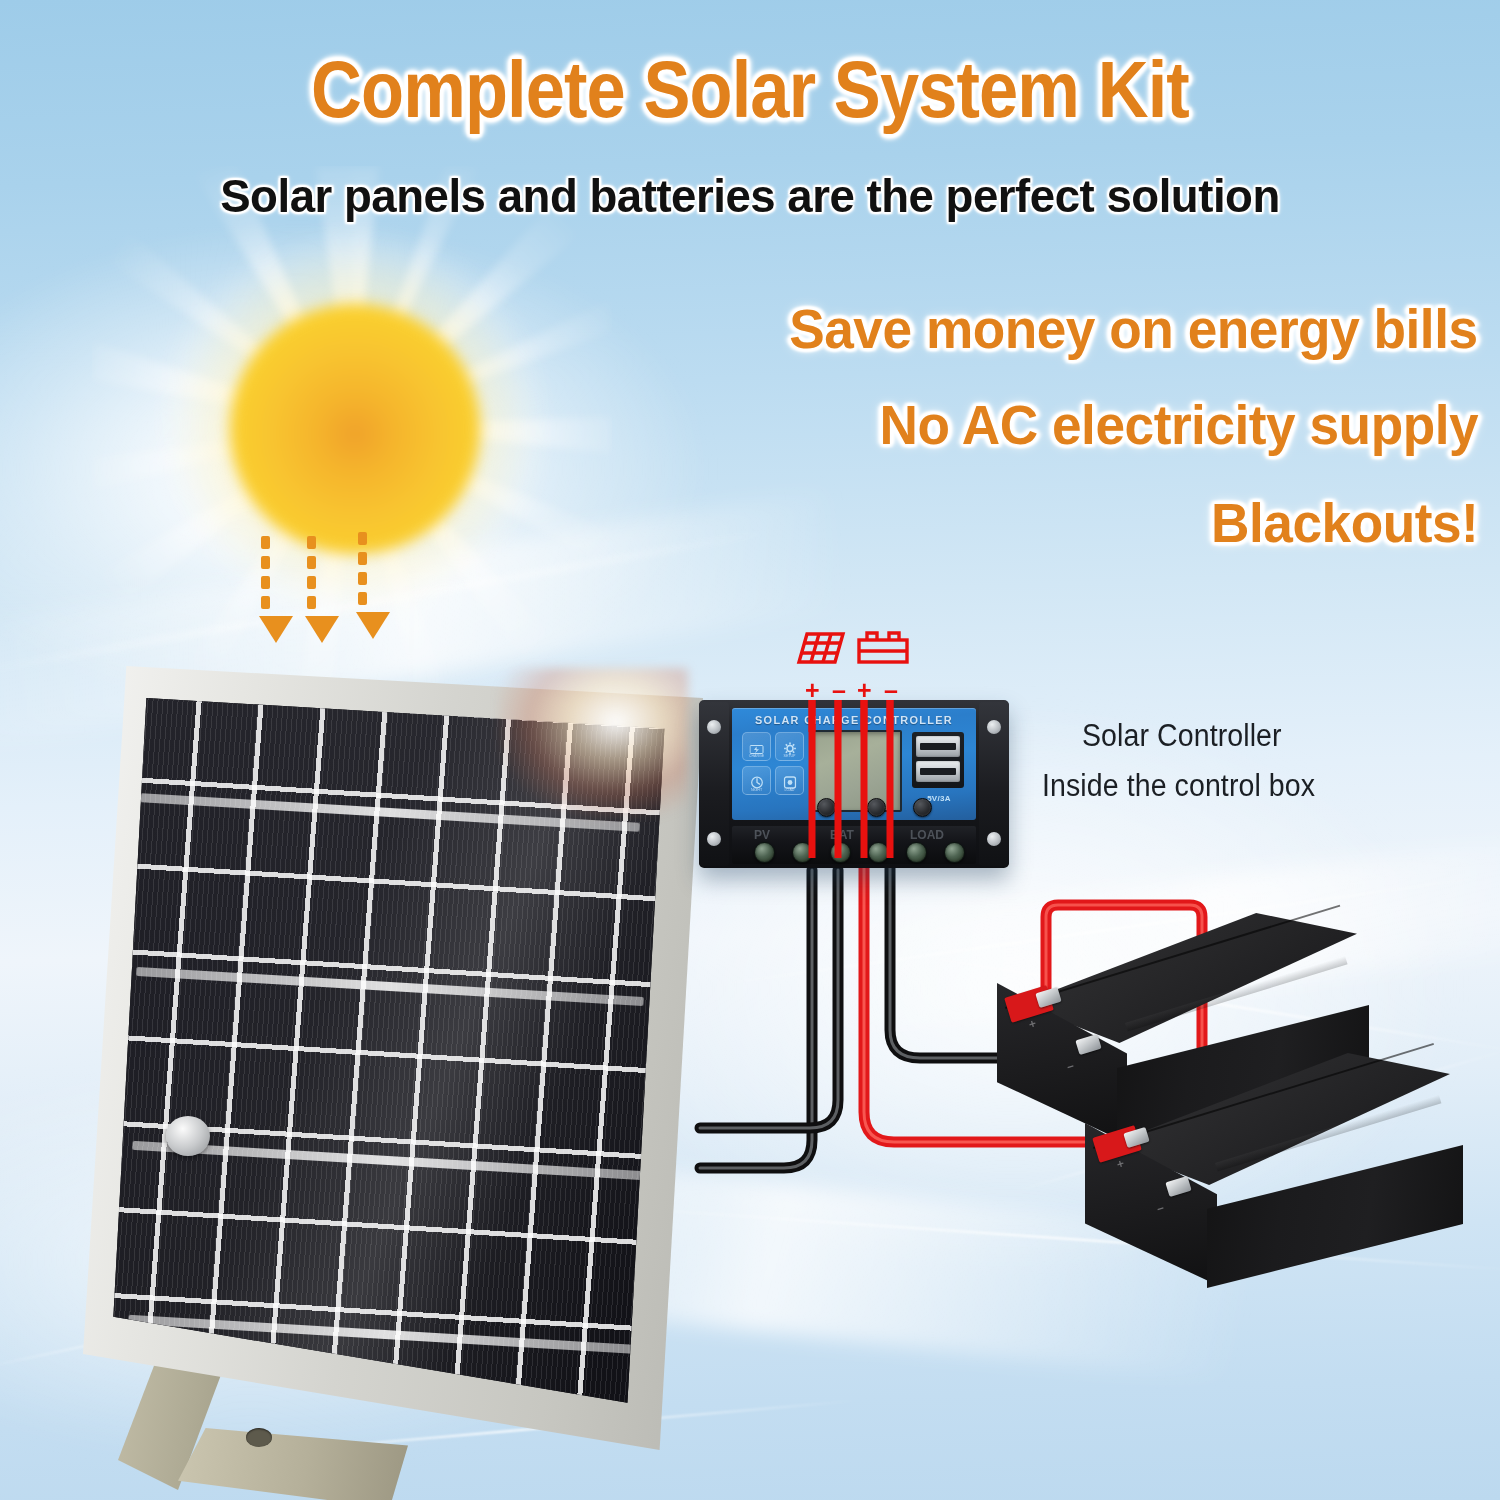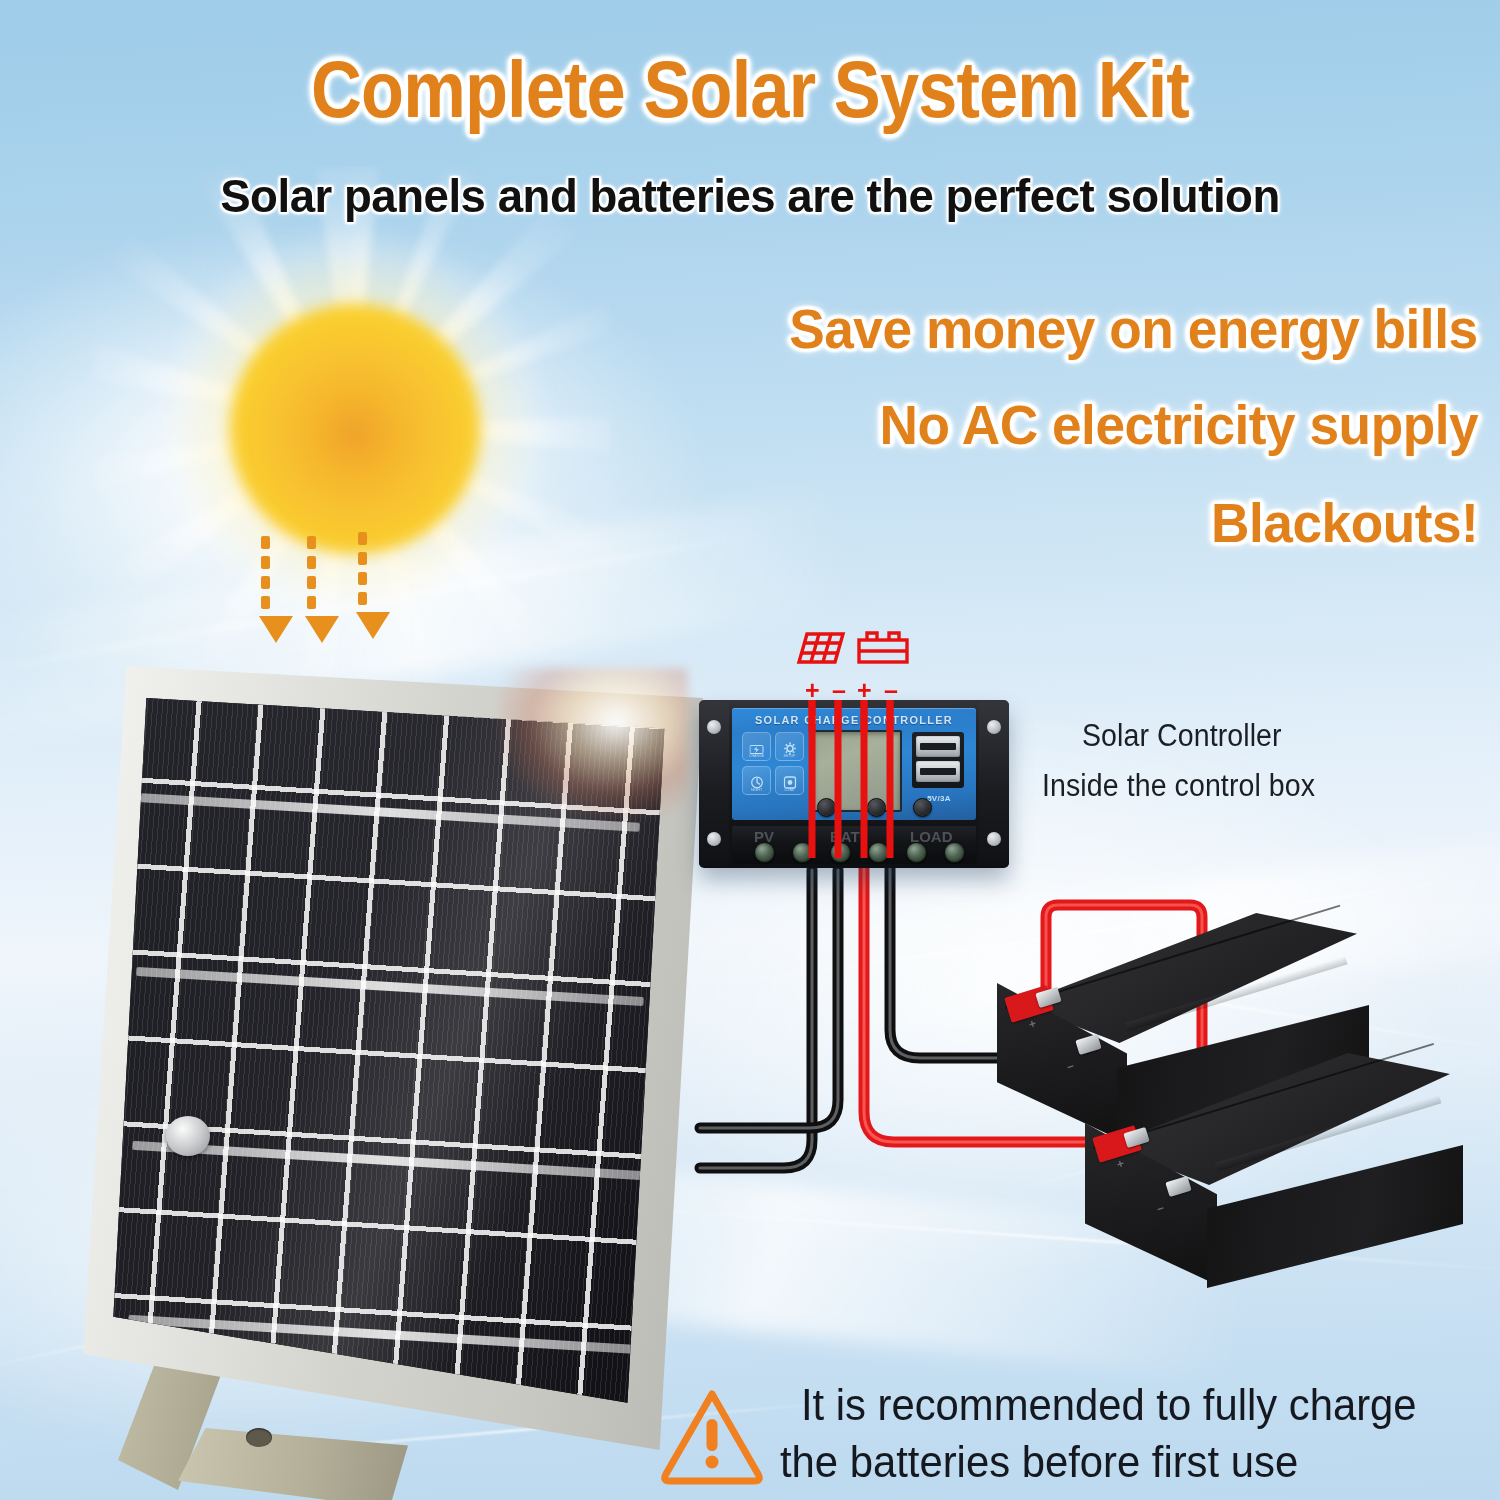--- a/index.html
+++ b/index.html
@@ -284,21 +284,21 @@
     background:linear-gradient(180deg,#202227 0%,#141519 40%,#0b0c0e 100%);
     border-radius:2px;
   }
   .terminal{
     position:absolute;top:16px;width:19px;height:19px;border-radius:50%;
     background:radial-gradient(circle at 36% 30%,#8fa491,#4d6351 46%,#22321f 100%);
     box-shadow:0 1px 2px rgba(0,0,0,.6),inset 0 0 3px rgba(0,0,0,.5);
     border:1px solid #0c1410;
   }
   .term-sym{
-    position:absolute;top:2px;color:rgba(120,128,136,.55);font-size:15px;font-weight:700;
+    position:absolute;top:2px;color:rgba(120,128,136,.55);font-size:12px;font-weight:700;
   }
 
   
   #icon-key{position:absolute;left:795px;top:628px;width:130px;height:78px;}
   .key-sign{
     position:absolute;color:#e8110f;font-weight:700;font-size:25px;line-height:1;
     font-family:"Liberation Sans",sans-serif;
   }
 
   
@@ -568,25 +568,14 @@
       <div class="batt-seam" style="left:30px;top:112px;width:356px;transform:rotate(-17deg);transform-origin:0 0;"></div>
       <div class="batt-ridge" style="left:152px;top:128px;width:234px;height:9px;transform:rotate(-17deg);transform-origin:0 0;opacity:.5;"></div>
       <div class="red-pad" style="left:32px;top:96px;width:44px;height:26px;transform:rotate(-17deg);"></div>
       <div class="term-tab" style="left:62px;top:95px;transform:rotate(-17deg);"></div>
       <div class="term-tab" style="left:104px;top:144px;transform:rotate(-17deg);"></div>
       <span class="pole-mark" style="left:54px;top:122px;transform:rotate(-17deg);">+</span>
       <span class="pole-mark" style="left:94px;top:166px;transform:rotate(-17deg);">–</span>
     </div>
   </div>
 
-  <div id="warning">
-    <svg id="warn-icon" viewBox="0 0 104 100">
-      <path d="M52 8 L98 88 Q102 95 94 95 L10 95 Q2 95 6 88 Z" fill="none" stroke="#f08020" stroke-width="7" stroke-linejoin="round"></path>
-      <rect x="46.5" y="33" width="11" height="32" rx="5.5" fill="#f08020"></rect>
-      <circle cx="52" cy="76" r="6.5" fill="#f08020"></circle>
-    </svg>
-    <div id="warn-text">
-      <span id="warn-line-1">It is recommended to fully charge</span>
-      <span id="warn-line-2">the batteries before first use</span>
-    </div>
-  </div>
 
 </div>
 
 </body></html>

